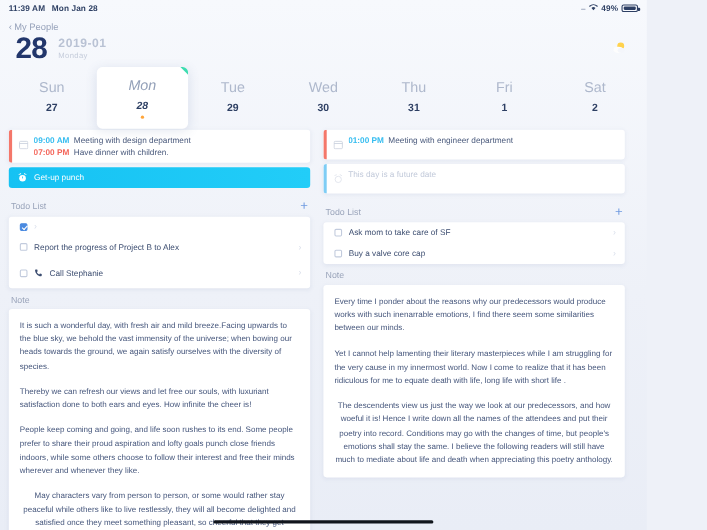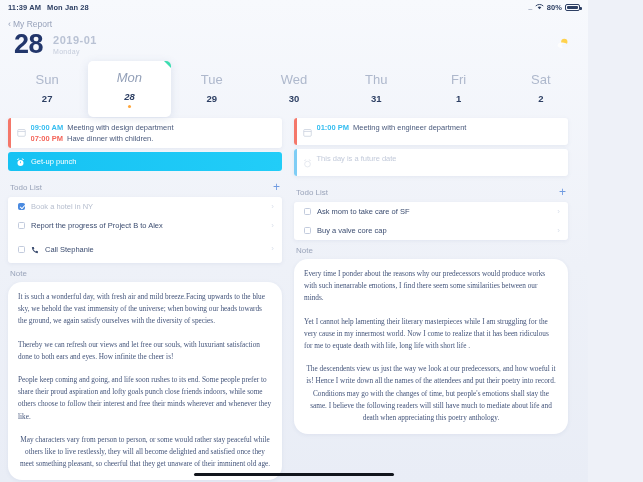--- a/index.html
+++ b/index.html
@@ -175,24 +175,23 @@
     transform: rotate(42deg);
   }
   .todotext { font-size: 7.5px; color: #3c4d70; flex: 1; min-width: 0;
               white-space: nowrap; overflow: hidden; }
   .todotext.done { color: #b6bece; }
   .mini-ico { flex: 0 0 8px; }
   .rowchev { color: #d9dfeb; font-size: 8px; line-height: 1; }
 
   
   .notecard {
-    background: #fff; border-radius: 14px;
+    background: #fff; border-radius: 3px;
     box-shadow: 0 1px 4px rgba(90,110,160,.09);
     padding: 9px 10px 10px 10px;
-    font-family: Liberation Serif, serif;
   }
   .notecard p {
     font-size: 7.3px; line-height: 12.2px;
     color: #43547a; margin-bottom: 11px;
   }
   .notecard p:last-child { margin-bottom: 0; text-align: center; }
 
   .home-ind {
     position: absolute; bottom: 6px; left: 50%;
     transform: translateX(-50%);
@@ -211,30 +210,30 @@
       <span>Mon Jan 28</span>
     </div>
     <div class="sb-right">
       <span class="sb-dots">....</span>
       <span class="wifi-ico">
         <svg width="9" height="7" viewBox="0 0 12 9">
           <path d="M6 8.2 L3.6 5.4 A3.7 3.7 0 0 1 8.4 5.4 Z" fill="#2d3f63"></path>
           <path d="M1.4 3.4 A6.8 6.8 0 0 1 10.6 3.4" stroke="#2d3f63" stroke-width="1.3" fill="none" stroke-linecap="round"></path>
         </svg>
       </span>
-      <span>80%</span>
+      <span>49%</span>
       <span class="batt">
           <i></i>
         </span>
     </div>
   </div>
 
   <div class="backnav">
     <span class="chev-left">‹</span>
-    <span>My Report</span>
+    <span>My People</span>
   </div>
 
   <div class="datehead">
     <div class="bignum">28</div>
     <div class="ym-wrap">
       <div class="ym">2019-01</div>
       <div class="wd">Monday</div>
     </div>
     <span class="weather">
       <svg width="14" height="14" viewBox="0 0 16 16">
@@ -315,21 +314,20 @@
       </div>
 
       <div class="sechead">
         <span class="ttl">Todo List</span>
         <span class="plus">+</span>
       </div>
 
       <div class="todocard">
         <div class="todorow">
           <span class="cb on"></span>
-          <span class="todotext done">Book a hotel in NY</span>
           <span class="rowchev">›</span>
         </div>
         <div class="todorow">
           <span class="cb"></span>
           <span class="todotext">Report the progress of Project B to Alex</span>
           <span class="rowchev">›</span>
         </div>
         <div class="todorow">
           <span class="cb"></span>
           <span class="mini-ico">

